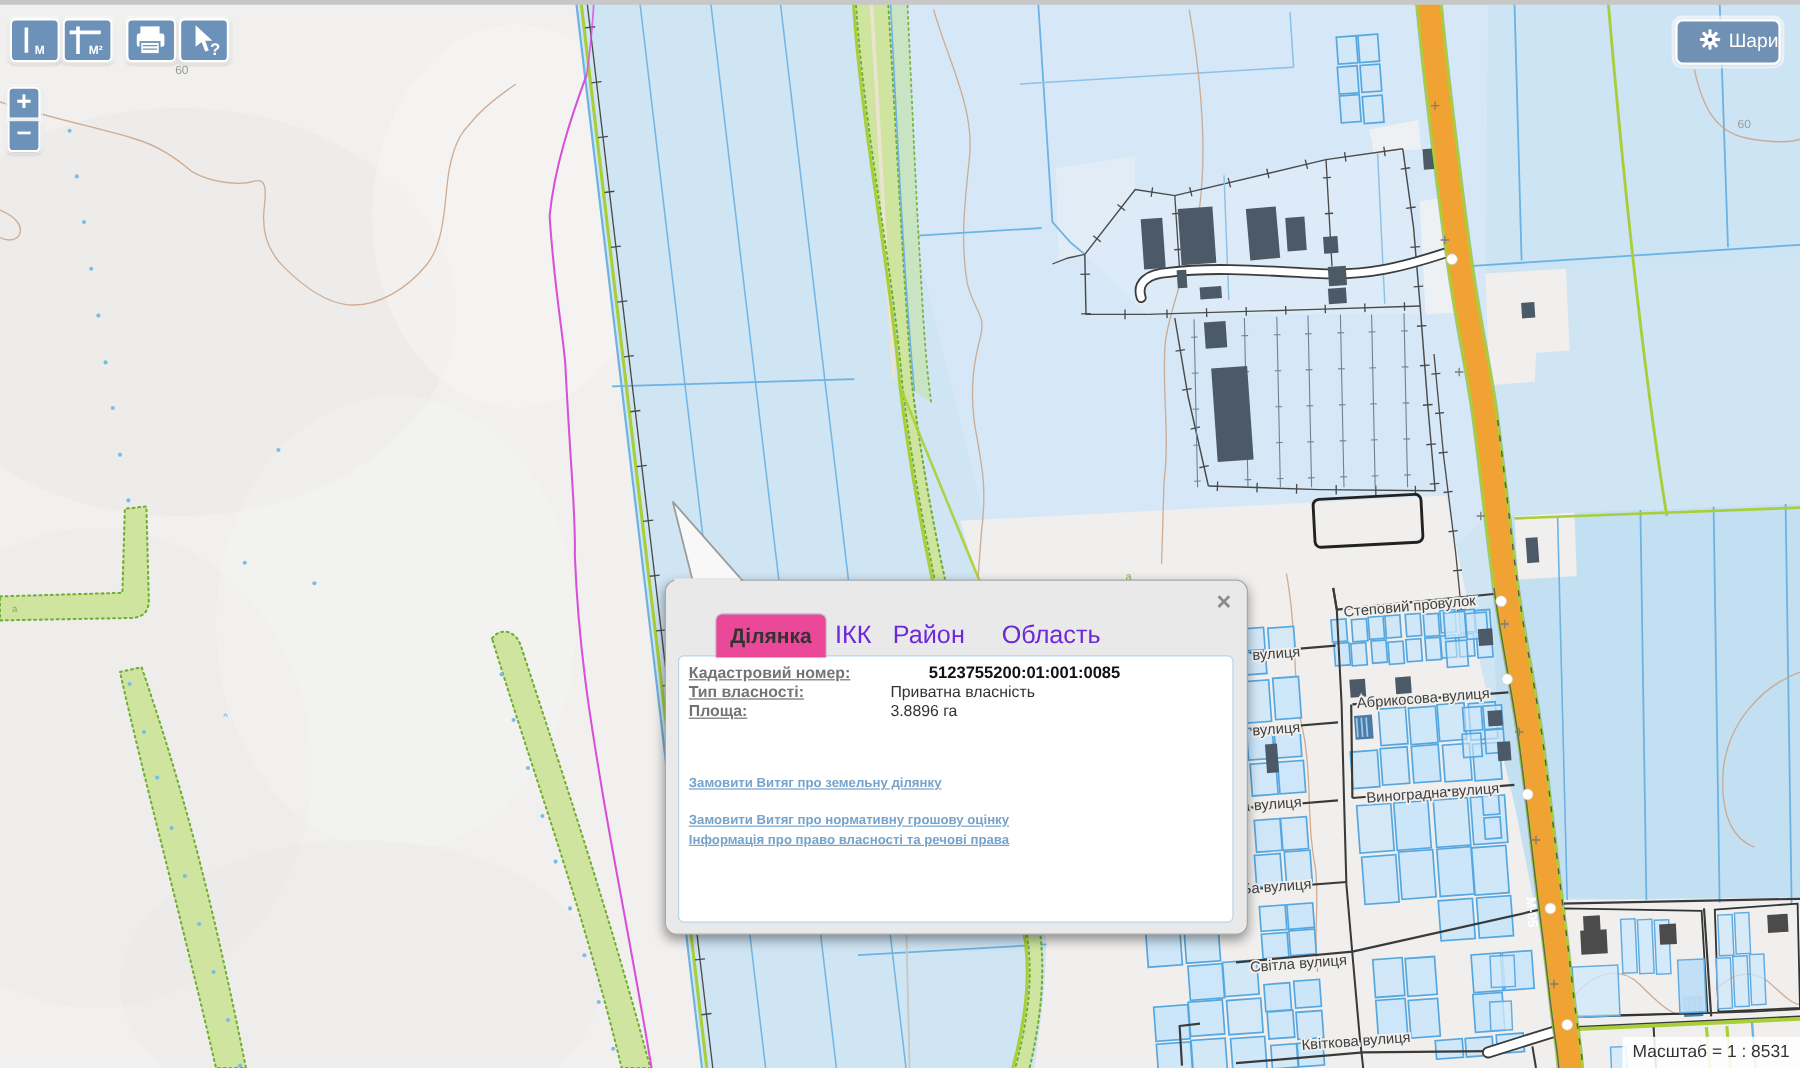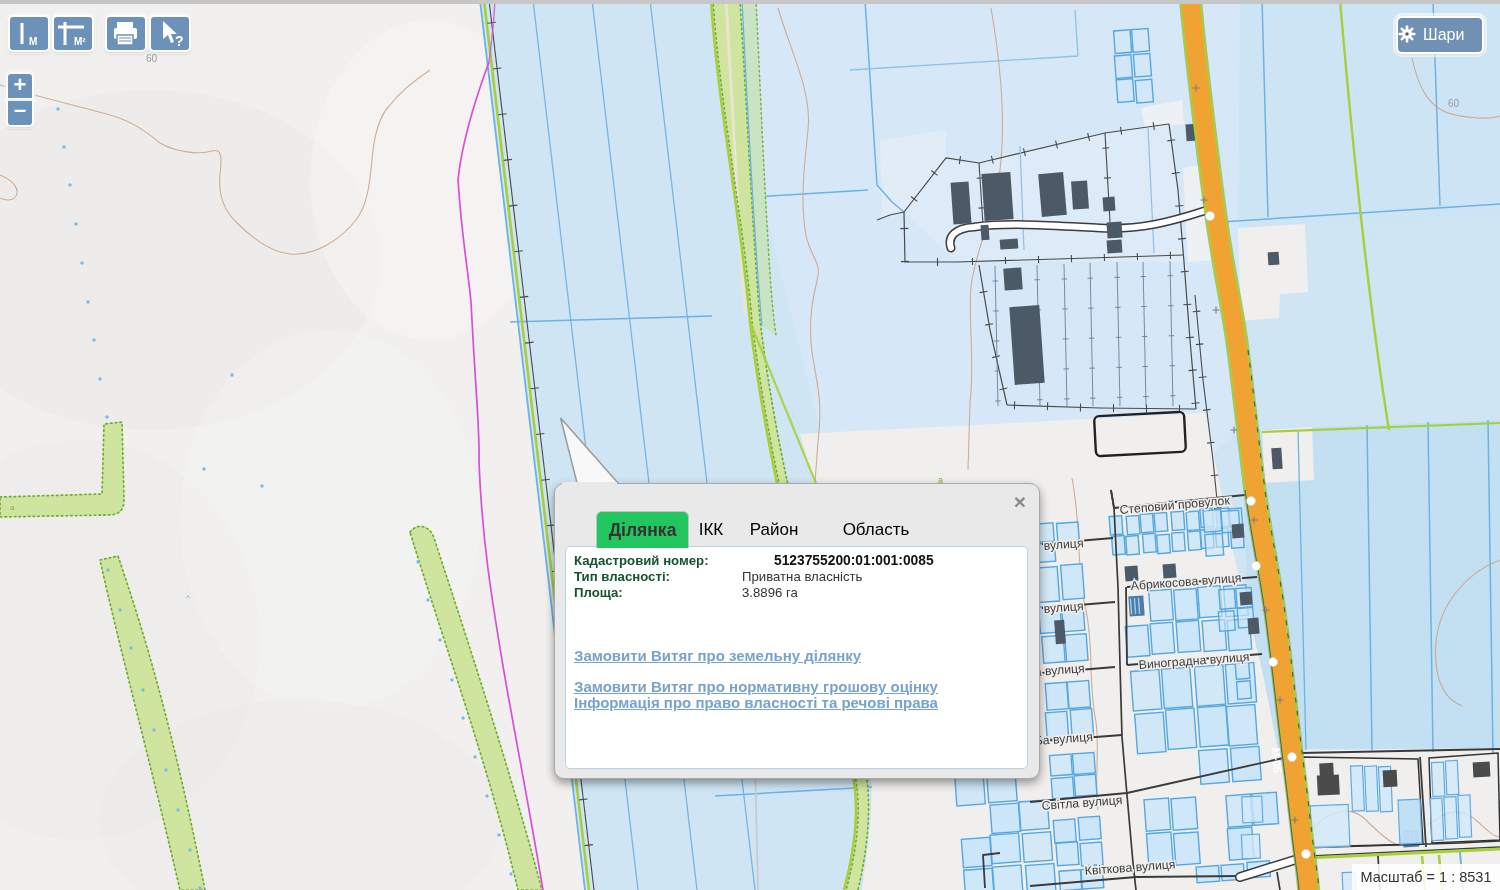--- a/index.html
+++ b/index.html
@@ -6,26 +6,26 @@
 #stage{position:relative;width:1500px;height:890px;overflow:hidden;}
 .btn{position:absolute;width:38px;height:33px;background:#6d92b9;border:2px solid #fff;
 border-radius:5px;box-shadow:0 0 0 2px rgba(255,255,255,0.55),0 1px 3px rgba(0,0,0,0.35);}
 .zbtn{position:absolute;left:6px;width:24px;height:24px;background:#6d92b9;border:2px solid #fff;
 color:#fff;font-weight:bold;font-size:22px;line-height:21px;text-align:center;
 box-shadow:0 0 0 2px rgba(255,255,255,0.55),0 1px 3px rgba(0,0,0,0.35);}
 #popup{position:absolute;left:554px;top:483px;width:484px;height:294px;background:#e9e9e9;
 border:1px solid #a9a9a9;border-radius:10px;box-shadow:0 4px 10px rgba(0,0,0,0.4);}
 #pcontent{position:absolute;left:10px;top:62px;width:461px;height:221px;background:#fff;
 border:1px solid #b7d3e7;border-radius:5px;}
-.tab{position:absolute;top:28px;height:36px;line-height:36px;font-size:17px;color:#000000;text-align:center;}
-#tab1{position:absolute;left:41px;top:27px;width:91px;height:36px;background:#22c55e;border:1px solid #b9c4cc;border-bottom:none;
+.tab{position:absolute;top:28px;height:36px;line-height:36px;font-size:21px;color:#6d28d9;text-align:center;}
+#tab1{position:absolute;left:41px;top:27px;width:91px;height:36px;background:#ec4899;border:1px solid #b9c4cc;border-bottom:none;
 border-radius:6px 6px 0 0;z-index:3;text-align:center;line-height:36px;font-weight:bold;color:#333;font-size:17.5px;}
 .ptxt{position:absolute;left:19px;right:14px;font-size:13.2px;color:#333;line-height:16px;}
-.plabel{font-weight:bold;color:#14532d;display:inline-block;vertical-align:top;}
-.plink{position:absolute;left:19px;font-size:15px;font-weight:bold;color:#76a3cb;text-decoration:underline;}
+.plabel{font-weight:bold;color:#737373;display:inline-block;vertical-align:top;text-decoration:underline;}
+.plink{position:absolute;left:19px;font-size:11px;font-weight:bold;color:#76a3cb;text-decoration:underline;}
 #closex{position:absolute;right:13px;top:6px;color:#8a8a8a;font-size:21px;font-weight:bold;}
 </style></head>
 <body>
 <div id="stage">
 <svg width="1500" height="890" viewBox="0 0 1500 890" xmlns="http://www.w3.org/2000/svg">
       <rect x="0" y="0" width="1500" height="890" fill="#f1f0ee"></rect>
       <ellipse cx="150" cy="260" rx="230" ry="170" fill="#eae8e5" opacity="0.5"></ellipse>
       <ellipse cx="80" cy="640" rx="180" ry="200" fill="#ebe9e6" opacity="0.45"></ellipse>
       <ellipse cx="330" cy="520" rx="150" ry="190" fill="#f5f4f2" opacity="0.45"></ellipse>
       <ellipse cx="300" cy="820" rx="200" ry="120" fill="#ebe9e6" opacity="0.4"></ellipse>
@@ -509,21 +509,21 @@
 <div class="btn" style="left:149px;top:15px;">
  <svg width="38" height="33" viewBox="0 0 38 33">
         <path d="M12,4 L12,22 L17,18 L20,26 L23,25 L20,17 L26,17 Z" fill="#fff"></path>
         <text x="24" y="29" font-size="14" font-weight="bold" fill="#fff" font-family="Liberation Sans">?</text>
       </svg>
 </div>
 <div class="zbtn" style="top:72px;border-radius:5px 5px 0 0;border-bottom:1px solid #fff;">+</div>
 <div class="zbtn" style="top:101px;border-radius:0 0 5px 5px;border-top:none;line-height:17px;">–</div>
 
 
-<div style="position:absolute;left:1396px;top:16px;width:84px;height:34px;background:#7191b4;border:2px solid #fff;border-radius:6px;box-shadow:0 0 0 3px rgba(255,255,255,0.6),0 1px 3px rgba(0,0,0,0.3);color:#fff;font-size:16px;text-align:left;line-height:34px;">
+<div style="position:absolute;left:1396px;top:16px;width:84px;height:34px;background:#7191b4;border:2px solid #fff;border-radius:6px;box-shadow:0 0 0 3px rgba(255,255,255,0.6),0 1px 3px rgba(0,0,0,0.3);color:#fff;font-size:16px;text-align:right;line-height:34px;">
 <svg width="18" height="18" viewBox="0 0 20 20" style="vertical-align:-3px;margin-right:7px;">
         <g fill="#fff">
           <circle cx="10" cy="10" r="5.5"></circle>
           <rect x="8.6" y="0.5" width="2.8" height="5" rx="1"></rect>
           <rect x="8.6" y="14.5" width="2.8" height="5" rx="1"></rect>
           <rect x="0.5" y="8.6" width="5" height="2.8" rx="1"></rect>
           <rect x="14.5" y="8.6" width="5" height="2.8" rx="1"></rect>
           <rect x="8.6" y="0.5" width="2.8" height="5" rx="1" transform="rotate(45 10 10)"></rect>
           <rect x="8.6" y="14.5" width="2.8" height="5" rx="1" transform="rotate(45 10 10)"></rect>
           <rect x="0.5" y="8.6" width="5" height="2.8" rx="1" transform="rotate(45 10 10)"></rect>

